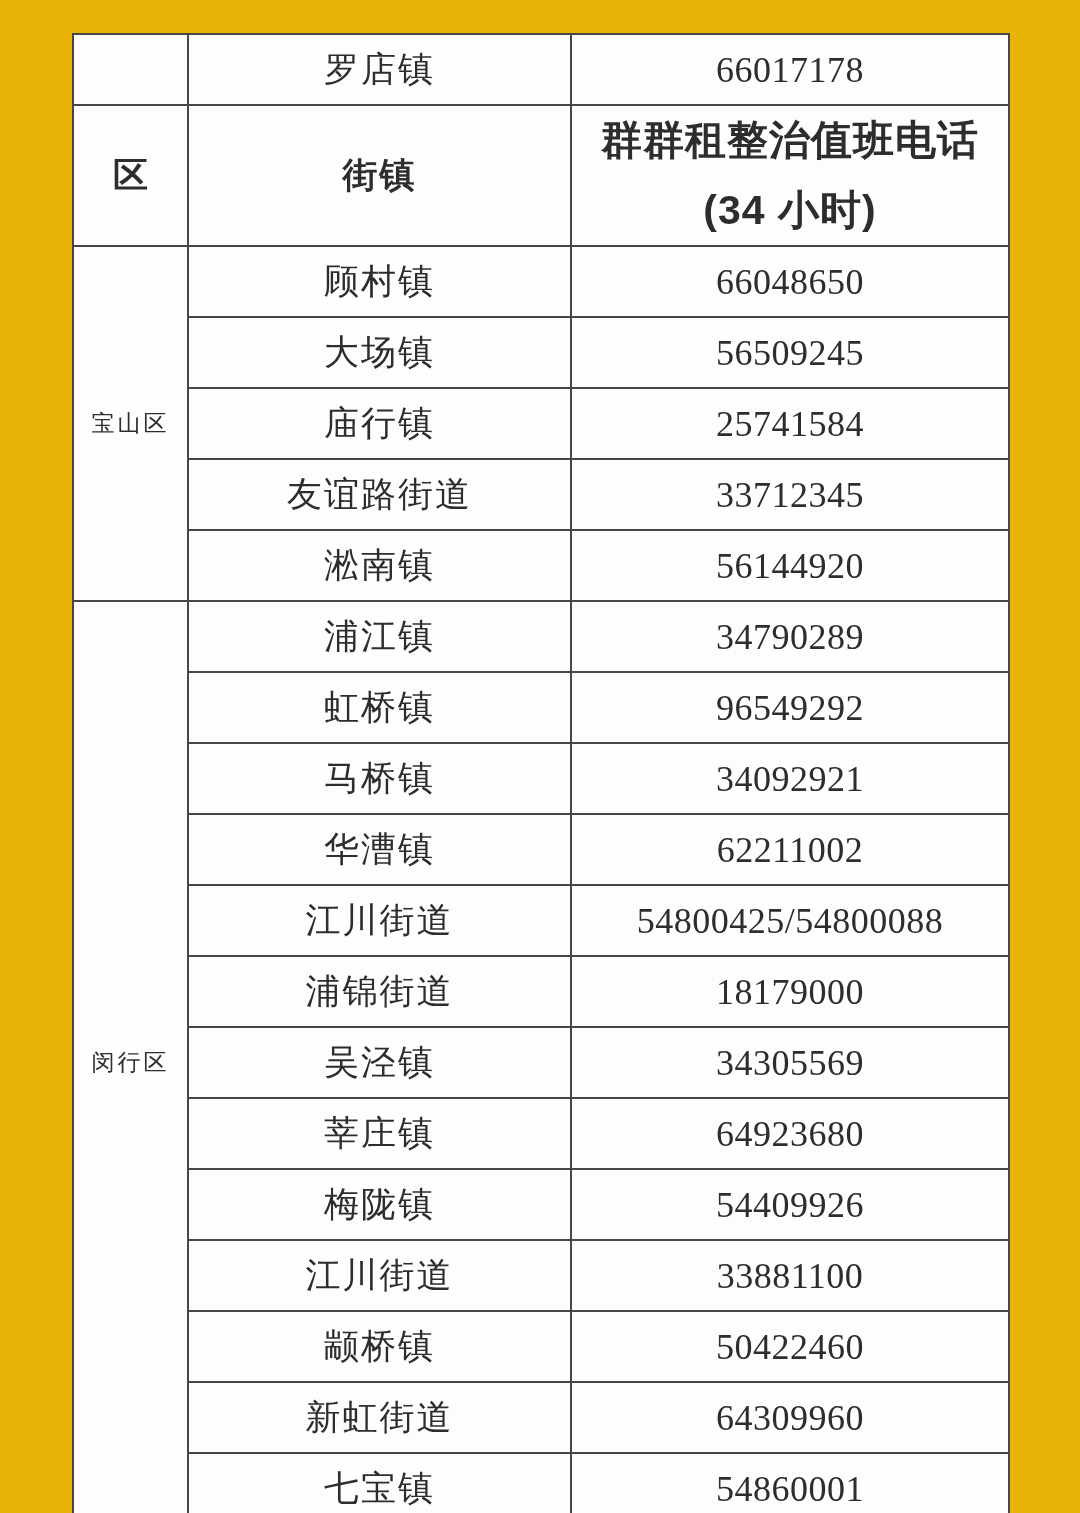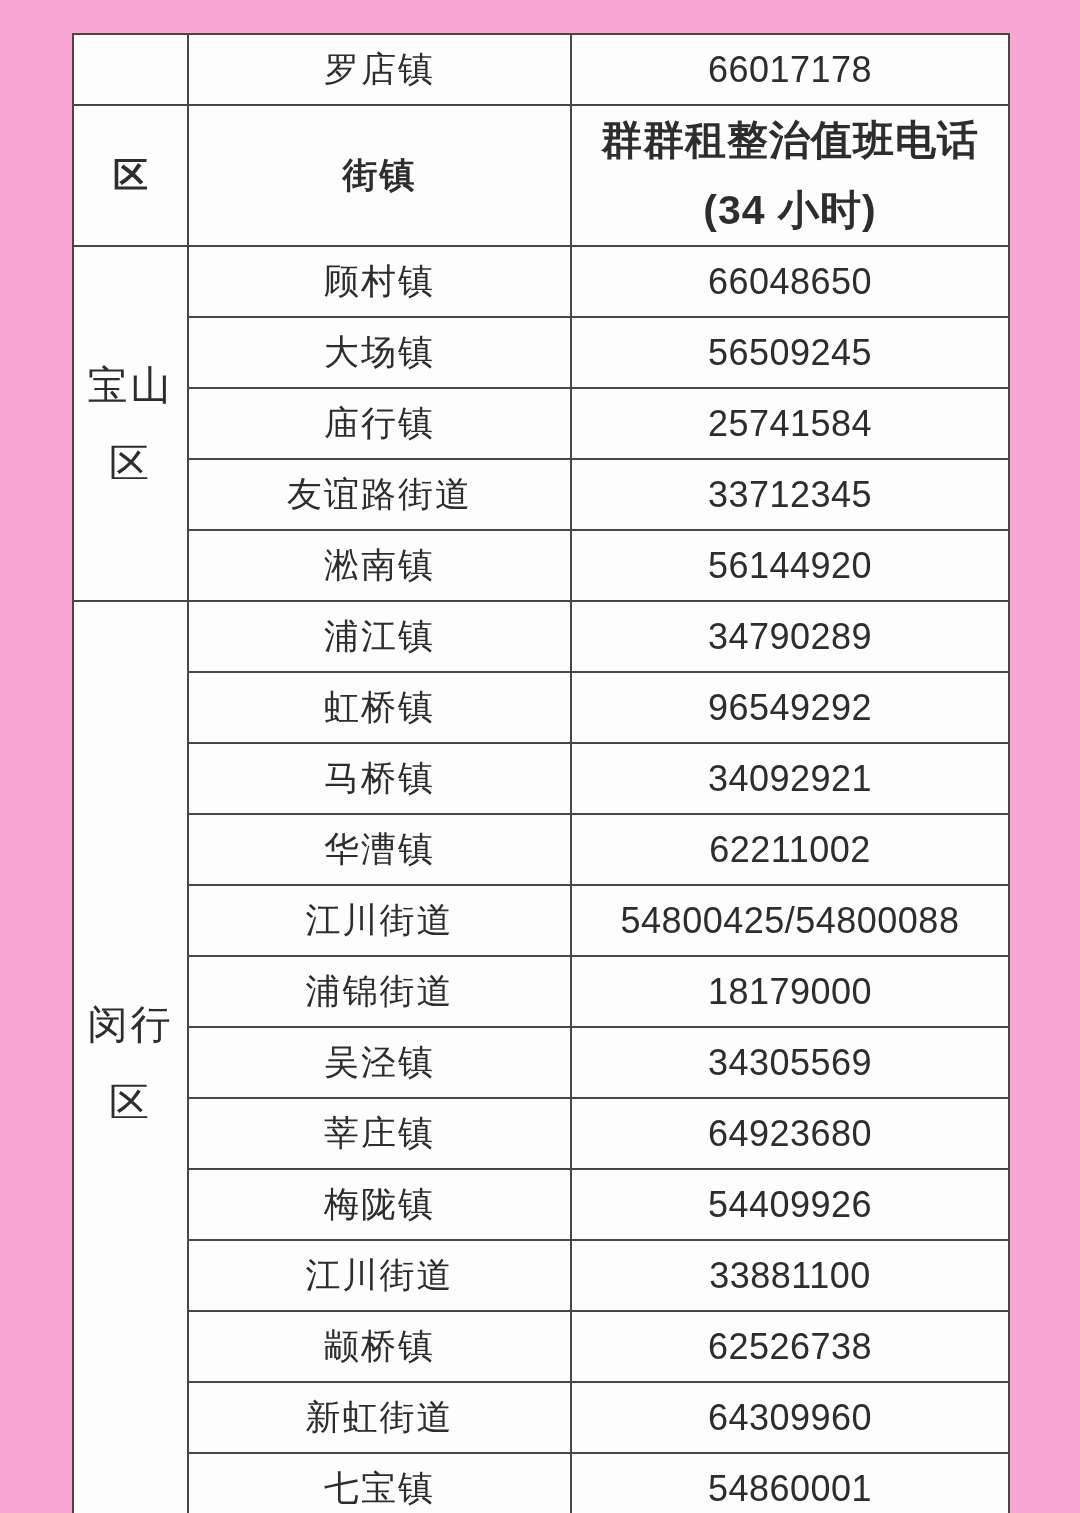--- a/index.html
+++ b/index.html
@@ -5,21 +5,21 @@
   html, body {
     margin: 0;
     padding: 0;
     background: #fdfdfd;
     font-family: "Liberation Sans", "DejaVu Sans", sans-serif;
   }
   .page {
     position: relative;
     width: 1080px;
     height: 1513px;
-    background: #f9a8d4;
+    background: #eab308;
     overflow: hidden;
   }
   .table-wrap {
     position: absolute;
     left: 72px;
     top: 33px;
   }
   table.phone-table {
     border-collapse: collapse;
     table-layout: fixed;
@@ -36,23 +36,24 @@
   tr.body-row { height: 71px; }
   tr.header-row { height: 115px; }
 
   td.town-cell {
     font-size: 35px;
     letter-spacing: 2px;
   }
   td.phone-cell {
     font-size: 36px;
     letter-spacing: 0.5px;
+    font-family: Liberation Serif, serif;
   }
   td.district-cell {
-    font-size: 40px;
+    font-size: 23px;
   }
   td.district-cell .district-inner {
     width: 88px;
     margin: 0 auto;
     line-height: 1.95;
     letter-spacing: 3px;
     word-break: break-all;
   }
   td.header-district {
     font-size: 35px;
@@ -156,21 +157,21 @@
           <tr class="body-row">
             <td class="town-cell">梅陇镇</td>
             <td class="phone-cell">54409926</td>
           </tr>
           <tr class="body-row">
             <td class="town-cell">江川街道</td>
             <td class="phone-cell">33881100</td>
           </tr>
           <tr class="body-row">
             <td class="town-cell">颛桥镇</td>
-            <td class="phone-cell">62526738</td>
+            <td class="phone-cell">50422460</td>
           </tr>
           <tr class="body-row">
             <td class="town-cell">新虹街道</td>
             <td class="phone-cell">64309960</td>
           </tr>
           <tr class="body-row">
             <td class="town-cell">七宝镇</td>
             <td class="phone-cell">54860001</td>
           </tr>
         </tbody>

